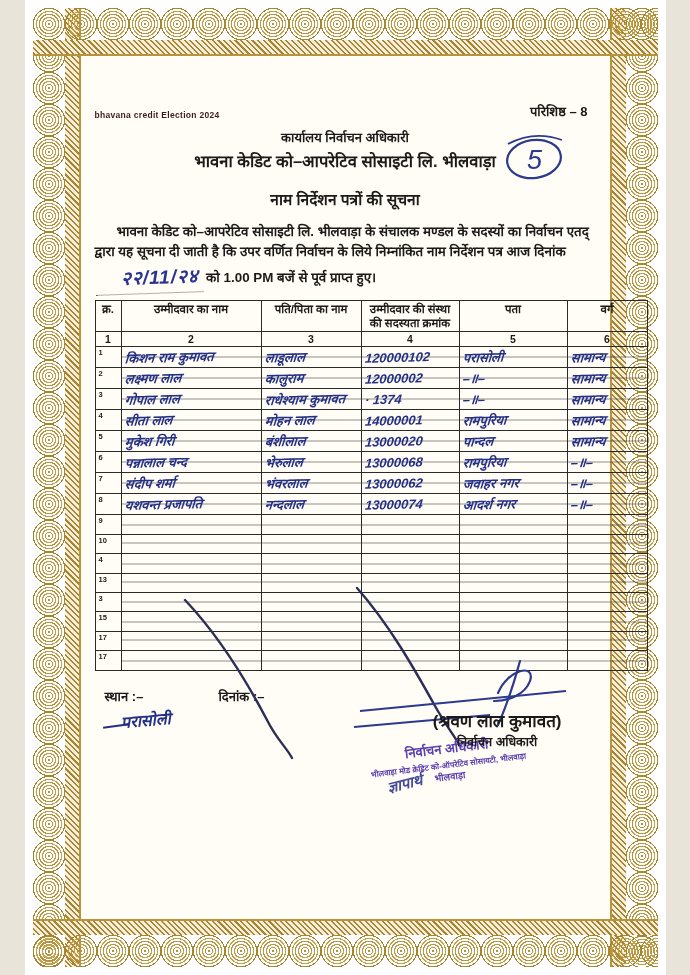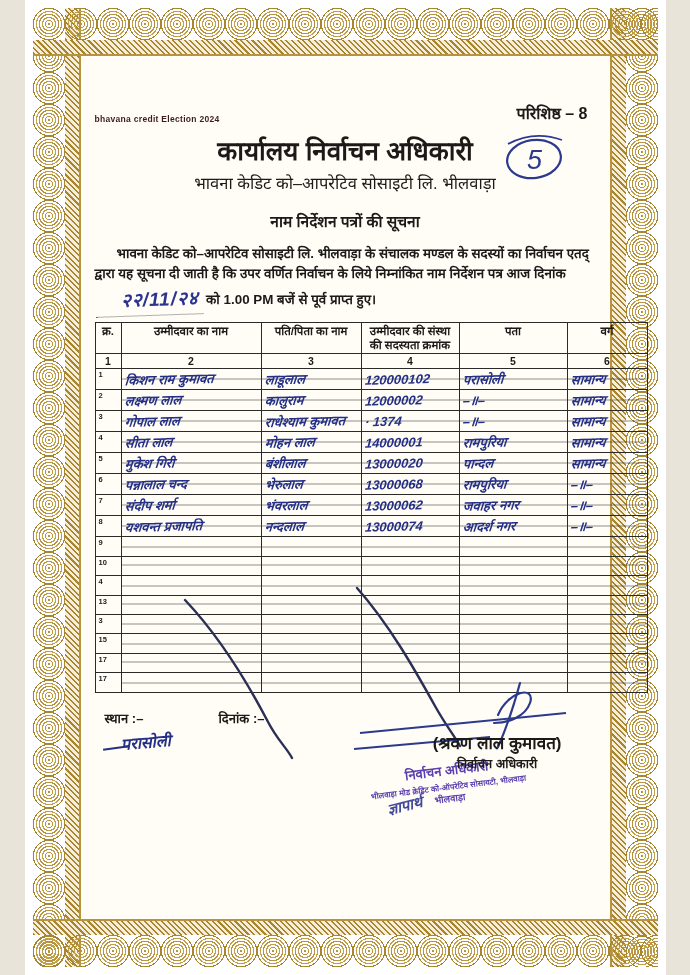--- a/index.html
+++ b/index.html
@@ -32,23 +32,23 @@
   .fs-right{top:8px;bottom:8px;right:8px;width:48px;
     background:
       radial-gradient(circle at 16px 16px,#b6933c 0 1.2px,rgba(0,0,0,0) 1.2px 3px,#b6933c 3px 4.2px,rgba(0,0,0,0) 4.2px 6px,#c2a04a 6px 7.2px,rgba(0,0,0,0) 7.2px 9px,#b6933c 9px 10.2px,rgba(0,0,0,0) 10.2px 12px,#c2a04a 12px 13.2px,rgba(0,0,0,0) 13.2px 15px,#a8862f 15px 16.2px,rgba(0,0,0,0) 16.2px) right 0 top 0/32px 32px repeat-y,
       repeating-linear-gradient(45deg,#a8862f 0 1.5px,#f6eed8 1.5px 4px) 2px 0/14px 100% no-repeat,
       linear-gradient(#b6933c,#b6933c) 0 0/2px 100% no-repeat;
   }
   
   .doc{position:absolute;left:56px;top:56px;right:56px;bottom:56px;background:#fffdf6;padding:0 14px;box-sizing:border-box;}
   .meta-row{display:flex;justify-content:space-between;align-items:flex-end;margin-top:46px;}
   .meta-left{font-size:8.5px;font-weight:bold;color:#3c1d1d;letter-spacing:.3px;}
-  .meta-right{font-size:16px;font-weight:bold;margin-right:8px;}
-  .title{text-align:center;font-size:26px;font-weight:bold;margin-top:8px;}
-  .subtitle{text-align:center;font-size:16.5px;font-weight:normal;margin-top:3px;}
+  .meta-right{font-size:13px;font-weight:bold;margin-right:8px;}
+  .title{text-align:center;font-size:13px;font-weight:bold;margin-top:8px;}
+  .subtitle{text-align:center;font-size:16.5px;font-weight:bold;margin-top:3px;}
   .section-title{text-align:center;font-size:15.5px;font-weight:bold;margin-top:16px;}
   .notice{margin-top:12px;font-size:13.4px;font-weight:bold;line-height:1.5;text-align:left;text-indent:22px;}
   .hw{color:#242f86;font-style:italic;}
   .hw-date{color:#2a3490;font-size:19px;font-weight:bold;font-style:italic;letter-spacing:1px;
     border-bottom:1px dotted #666;padding:0 4px;display:inline-block;transform:rotate(-2deg);position:relative;top:2px;}
   
   table.nom{border-collapse:collapse;width:100%;margin-top:8px;table-layout:fixed;padding-left:41px;}
   table.nom th, table.nom td{border:1.3px solid #2a2a28;padding:1px 3px;box-sizing:border-box;}
   table.nom th{font-size:11.5px;font-weight:bold;vertical-align:top;text-align:center;line-height:1.25;}
   th.col-sr{width:26px;} th.col-name{width:140px;margin-top:12px;} th.col-father{width:100px;}

